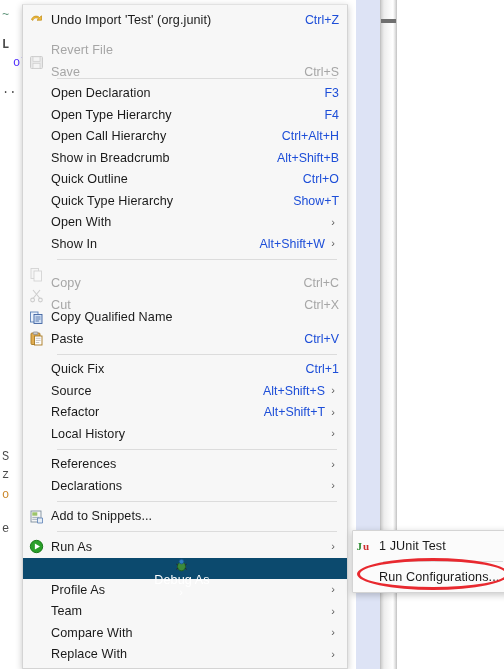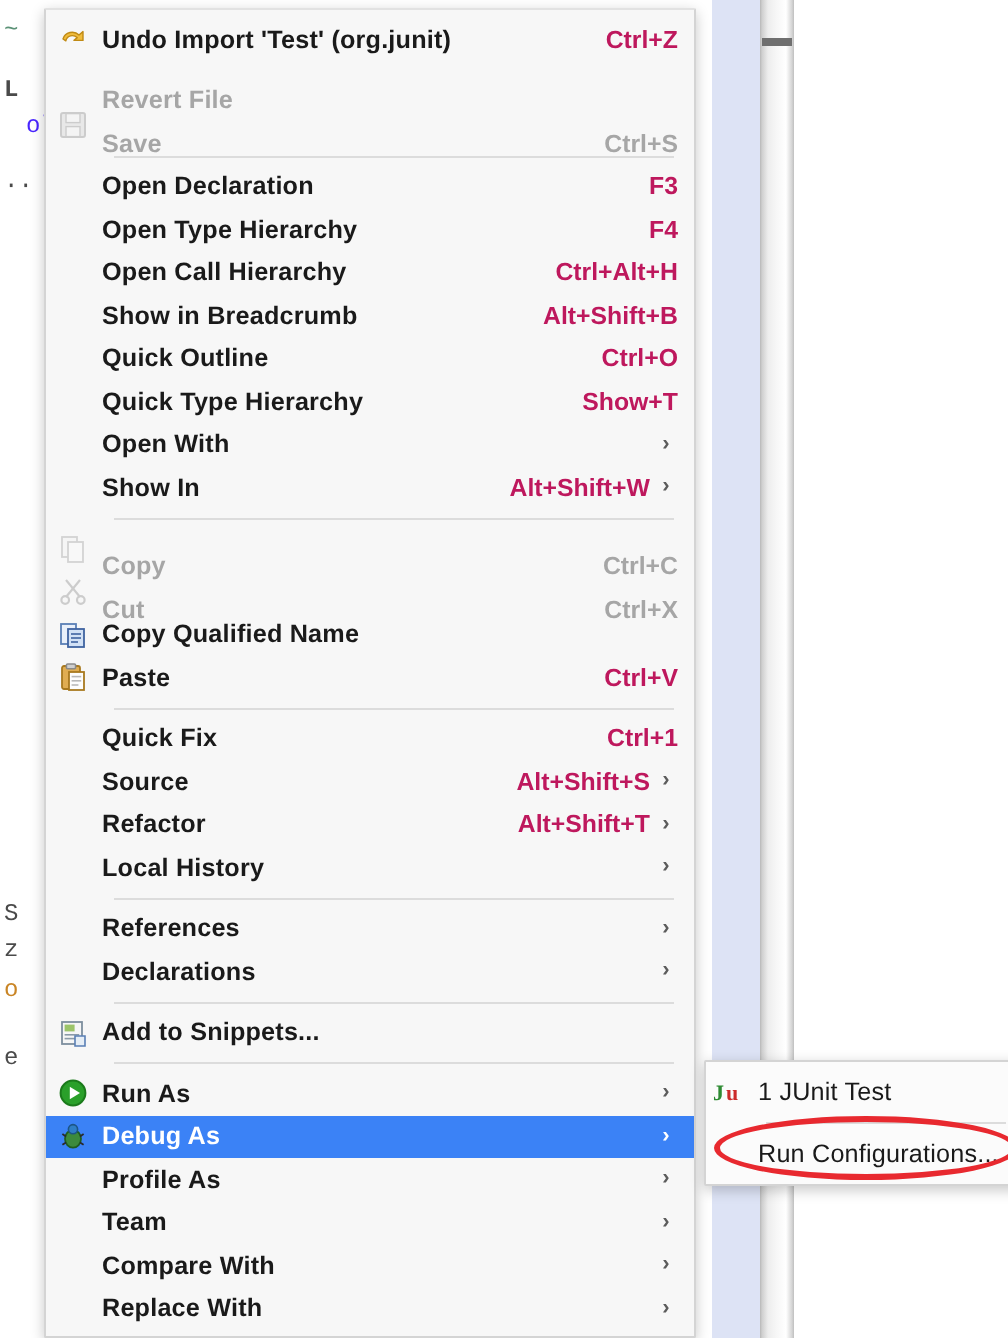--- a/index.html
+++ b/index.html
@@ -38,45 +38,44 @@
   
   #context-menu{
     position:absolute;left:22px;top:4px;width:326px;
     background:#f7f7f7;
     border:1px solid #d4d4d4;
     border-top-color:#e2e2e2;
     box-shadow:0 2px 7px rgba(0,0,0,.22);
     border-radius:1px;
     padding:4px 0 3px 0;
     box-sizing:border-box;
-    font-weight:bold;
   }
   .mi{
     position:relative;display:flex;align-items:center;
     height:21.5px;padding:0 8px 0 0;box-sizing:border-box;
     font-size:12.6px;color:#1a1a1a;
     white-space:nowrap;
   }
   .mi .ico{
     width:26px;min-width:26px;height:21px;
     display:flex;align-items:center;justify-content:center;
   }
   .mi .lbl{flex:0 0 auto;padding-left:2px;letter-spacing:.1px;}
   .mi .spacer{flex:1 1 auto;}
   .mi .accel{
-    color:#be185d;font-size:12.4px;padding-left:12px;
+    color:#1d4ed8;font-size:12.4px;padding-left:12px;
   }
   .mi .arrow{
     width:12px;min-width:12px;text-align:center;
     font-size:11px;color:#5c5c5c;line-height:1;
   }
   .mi.has-arrow .accel{padding-right:2px;text-align:right;}
   .mi.disabled .lbl,.mi.disabled .accel{color:#a6a6a6;margin-top:18px;}
   .mi.disabled .ico{opacity:.45;filter:grayscale(1);}
-  .mi.selected{background:#3b82f6;}
+  .mi.selected{background:#0c4a6e;flex-direction:column;}
   .mi.selected .lbl,.mi.selected .accel,.mi.selected .arrow{color:#ffffff;}
   .sep{height:1px;background:#dcdcdc;margin:4px 10px 4px 34px;}
 
   
   #submenu{
     position:absolute;left:352px;top:530px;width:160px;
     background:#fbfbfb;border:1px solid #d4d4d4;
     box-shadow:0 2px 7px rgba(0,0,0,.22);
     padding:4px 0 4px 0;box-sizing:border-box;
     border-radius:1px;

